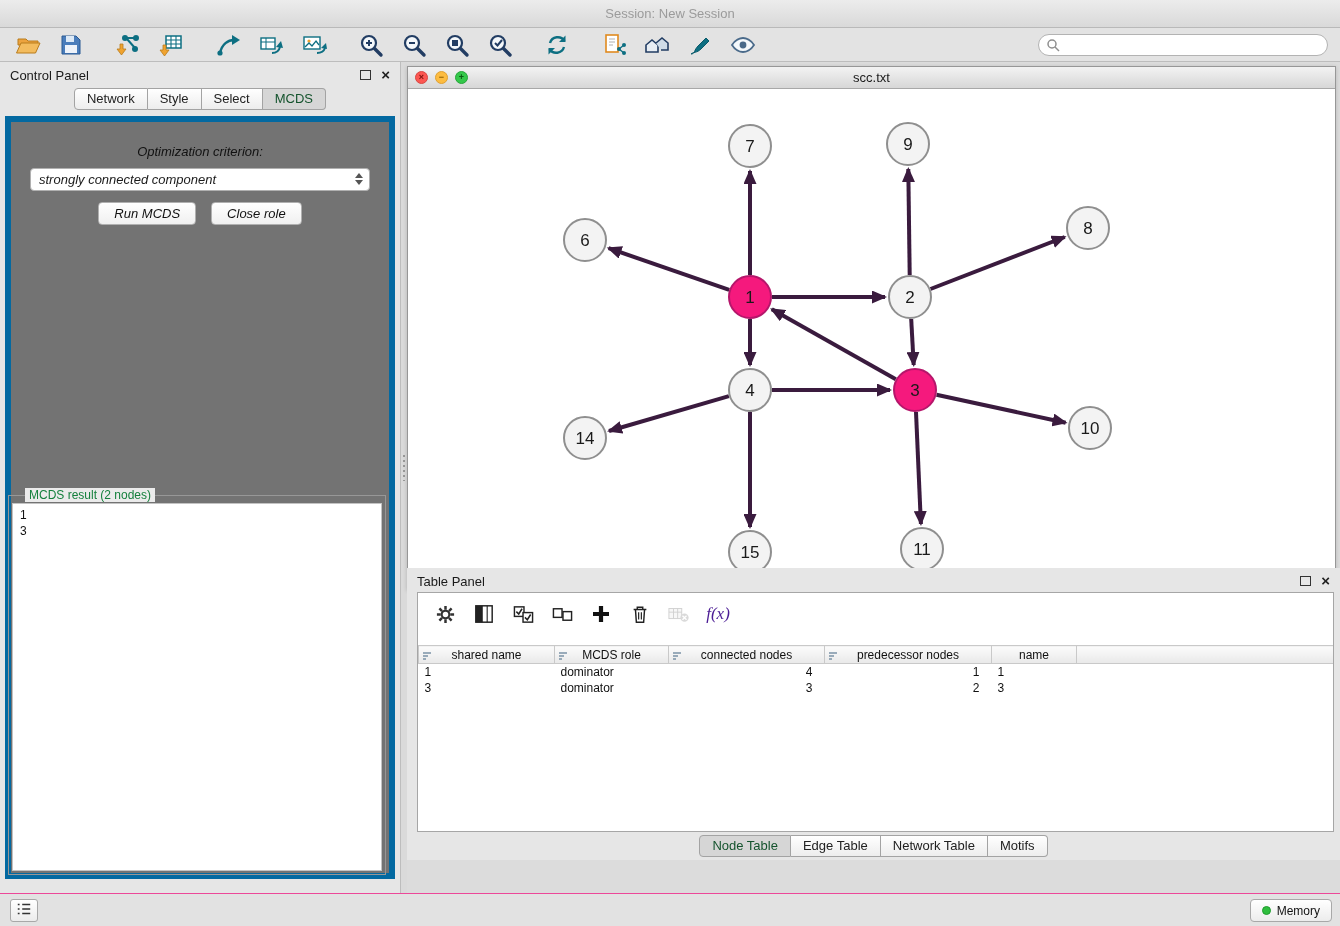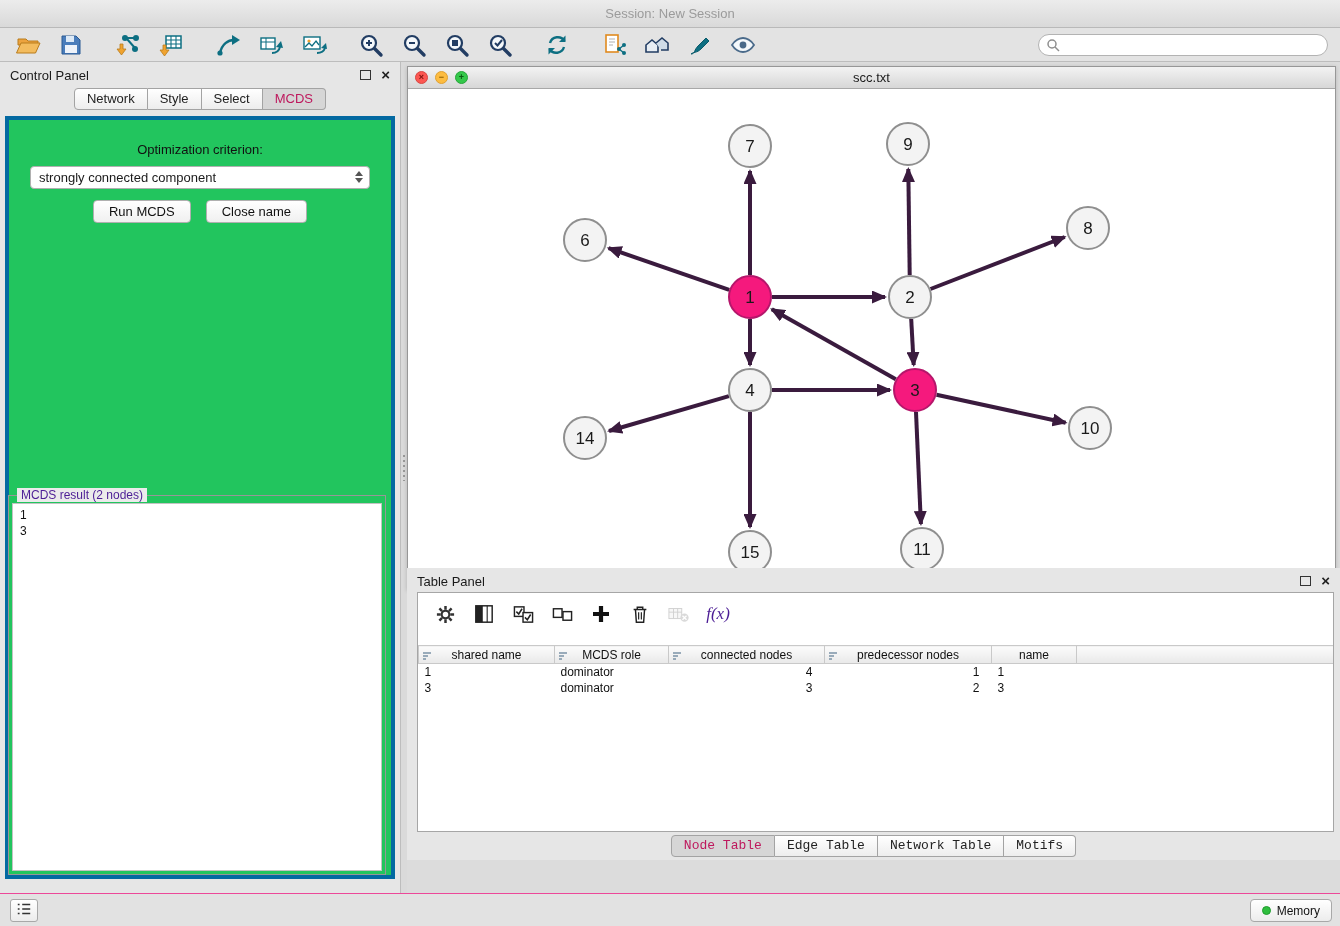--- a/index.html
+++ b/index.html
@@ -30,34 +30,34 @@
     border-right:1px solid #bdbdbd;}
   .panel-header{height:26px;display:flex;align-items:center;padding:0 10px;font-size:13px;color:#1a1a1a;}
   .panel-header .spacer{flex:1;}
   .float-btn{width:11px;height:10px;border:1.5px solid #333;margin-right:10px;}
   .close-btn{font-size:15px;font-weight:bold;color:#222;line-height:14px;}
   .seg-tabs{display:flex;justify-content:center;}
   .seg-tab{font-size:13px;padding:2px 12px 3px;border:1px solid #a3a3a3;border-left:none;
     background:linear-gradient(#ffffff,#ededed);color:#222;white-space:nowrap;}
   .seg-tab:first-child{border-left:1px solid #a3a3a3;border-radius:4px 0 0 4px;}
   .seg-tab:last-child{border-radius:0 4px 4px 0;}
-  .seg-tab.active{background:#d6d6d6;color:#be185d;}
-  .cp-content{position:absolute;left:5px;right:5px;top:54px;bottom:14px;background:#22c55e;
-    border:4px solid #0369a1;}
+  .seg-tab.active{background:#d6d6d6;color:#14532d;}
+  .cp-content{position:absolute;left:5px;right:5px;top:54px;bottom:14px;background:#737373;
+    border:6px solid #0369a1;font-style:italic;}
   .opt-label{text-align:center;margin-top:22px;font-size:13px;color:#111;}
   .criterion-select{margin:9px auto 0;width:340px;height:23px;background:#fff;border:1px solid #b0b0b0;
     border-radius:4px;display:flex;align-items:center;padding:0 22px 0 8px;font-size:13px;position:relative;}
   .stepper{position:absolute;right:6px;top:4px;display:flex;flex-direction:column;gap:2px;}
   .tri-up{width:0;height:0;border-left:4px solid transparent;border-right:4px solid transparent;border-bottom:5px solid #555;}
   .tri-down{width:0;height:0;border-left:4px solid transparent;border-right:4px solid transparent;border-top:5px solid #555;}
   .btn-row{display:flex;justify-content:center;gap:15px;margin-top:11px;}
   .push-btn{height:23px;padding:0 15px;background:linear-gradient(#ffffff,#f0f0f0);border:1px solid #b0b0b0;
     border-radius:4px;font-size:13px;display:flex;align-items:center;color:#111;}
   .result-box{position:absolute;left:8px;right:14px;top:433px;height:380px;border:1px solid #979797;}
-  .result-legend{position:absolute;top:-8px;left:8px;background:#ebebeb;padding:0 4px;font-size:12px;color:#4c1d95;}
+  .result-legend{position:absolute;top:-8px;left:16px;background:#ebebeb;padding:0 4px;font-size:12px;color:#15803d;}
   .result-inner{position:absolute;left:3px;right:3px;top:7px;bottom:3px;background:#fff;
     border:1px solid #c3c3c3;font-size:12px;line-height:16px;padding:3px 7px;color:#111;overflow:hidden;}
 
   
   .v-splitter{position:absolute;left:401px;top:62px;width:6px;height:831px;background:#dadada;}
   .v-handle{position:absolute;left:403px;top:455px;width:2px;height:26px;
     background:repeating-linear-gradient(#999 0 2px,transparent 2px 5px);}
   .h-handle{position:absolute;left:860px;top:589px;width:18px;height:6px;
     background:repeating-linear-gradient(90deg,#999 0 2px,transparent 2px 5px);}
 
@@ -84,21 +84,21 @@
   .tp-tool svg{display:block;}
   .tool-disabled{opacity:.55;}
   .fx-label{font-family:"Liberation Serif","DejaVu Serif",serif;font-style:italic;font-size:17px;color:#4c1d95;}
   .node-table{border-collapse:collapse;table-layout:fixed;width:100%;margin-top:10px;}
   .node-table th{height:18px;background:linear-gradient(#fbfbfb,#e9e9e9);border:1px solid #c9c9c9;
     font-size:12px;font-weight:normal;color:#111;position:relative;text-align:center;padding:0 2px;}
   .node-table th.filler{border-right:none;}
   .hdr-icon{position:absolute;left:3px;top:4px;}
   .node-table td{height:16px;font-size:12px;color:#111;padding:0 6px;white-space:nowrap;overflow:hidden;}
   .node-table td.al-right{text-align:right;padding-right:12px;}
-  .tp-tabs{position:absolute;left:0;right:0;bottom:3px;display:flex;justify-content:center;font-family:Liberation Mono, monospace;}
+  .tp-tabs{position:absolute;left:0;right:0;bottom:3px;display:flex;justify-content:center;}
 
   
   .statusbar{position:absolute;left:0;top:893px;width:1340px;height:33px;background:#e2e2e2;
     border-top:1px solid #ec4899;}
   .menu-btn{position:absolute;left:10px;top:5px;width:28px;height:23px;border:1px solid #a8a8a8;border-radius:3px;
     background:linear-gradient(#ffffff,#ececec);display:flex;align-items:center;justify-content:center;}
   .memory-btn{position:absolute;right:8px;top:5px;height:23px;padding:0 11px;border:1px solid #a8a8a8;border-radius:4px;
     background:linear-gradient(#ffffff,#ececec);display:flex;align-items:center;gap:6px;font-size:12px;color:#111;}
   .mem-dot{width:9px;height:9px;border-radius:50%;background:#2fbe3e;border:1px solid #1f9c2e;}
 </style>
@@ -296,21 +296,21 @@
     <div class="opt-label">Optimization criterion:</div>
     <div class="criterion-select">
       <span>strongly connected component</span>
       <span class="stepper">
           <span class="tri-up"></span>
           <span class="tri-down"></span>
         </span>
     </div>
     <div class="btn-row">
       <div class="push-btn">Run MCDS</div>
-      <div class="push-btn">Close name</div>
+      <div class="push-btn">Close role</div>
     </div>
   </div>
   <div class="result-box">
     <span class="result-legend">MCDS result (2 nodes)</span>
     <div class="result-inner">
         <div>1</div>
         <div>3</div>
       </div>
   </div>
 </div>

